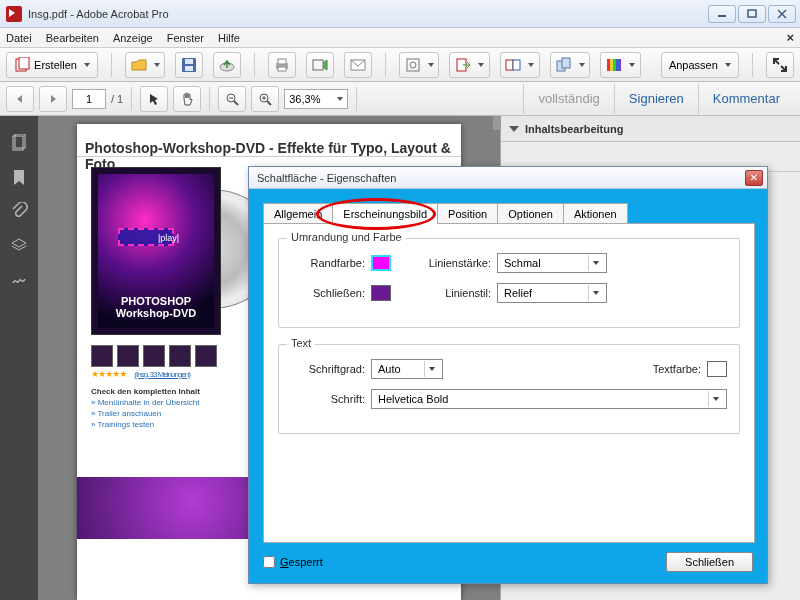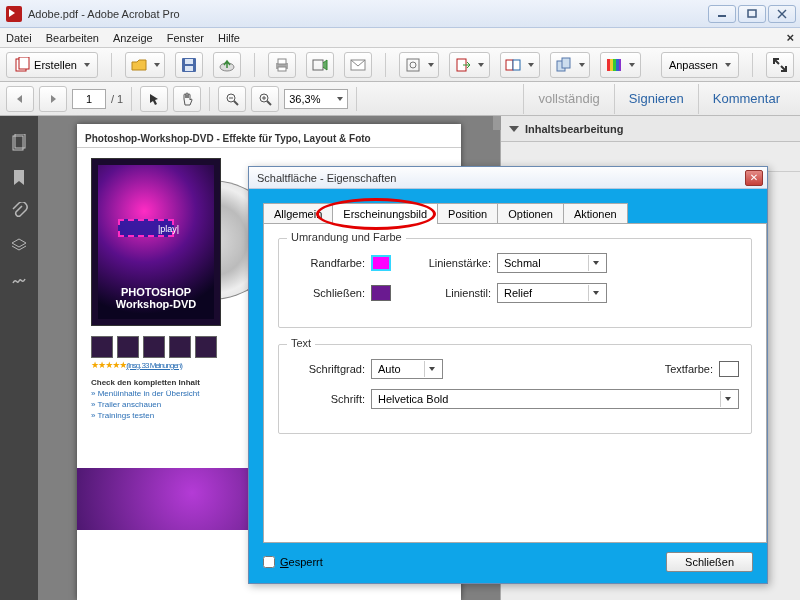--- a/index.html
+++ b/index.html
@@ -35,50 +35,50 @@
 .toolbar2 .side-btn.gray { color: #999; margin-left: 48px; }
 .toolbar2 .side-btn.active { color: #2b64a6; font-weight: 400; }
 
 
 .content { position: absolute; top: 116px; bottom: 0; left: 0; right: 0; display: flex; }
 .left-rail { width: 38px; background: #444; display: flex; flex-direction: column; align-items: center; gap: 16px; padding-top: 18px; }
 .rail-icon { width: 18px; height: 18px; opacity: .85; }
 
 .doc-area { flex: 1; background: #808080; position: relative; display: flex; justify-content: center; }
 .doc-page { margin-top: 8px; width: 384px; background: white; box-shadow: 0 0 6px rgba(0,0,0,.5); position: relative; }
-.doc-header { height: 24px; border-bottom: 1px solid #ccc; font-size: 10px; font-weight: bold; color: #333; padding: 9px 8px; }
+.doc-header { height: 24px; border-bottom: 1px solid #ccc; font-size: 14px; font-weight: bold; color: #333; padding: 16px 8px; }
 .product { padding: 10px 10px 0 14px; }
 .dvdcase { width: 130px; height: 168px; background: #1a0a2e; border: 1px solid #333; position: relative; display: inline-block; }
 .dvdcase .art { position: absolute; inset: 6px; background: radial-gradient(circle at 40% 30%, #ff2cc4, #5a0f8a 40%, #0b0420 80%); }
 .dvdcase .playbtn { position: absolute; left: 26px; top: 60px; width: 56px; height: 18px; border: 2px dashed #ff2cc4; color: #fff; background: rgba(43,24,160,.9); font-size: 9px; text-align: center; line-height: 16px; padding-left: 38px; }
 .dvdcase .label { position: absolute; bottom: 14px; left: 0; right: 0; text-align: center; color: #fff; font-size: 9px; line-height: 11px; font-weight: bold; }
 .disc { width: 70px; height: 120px; border-radius: 0 70px 70px 0 / 0 60px 60px 0; background: radial-gradient(circle at 0 50%, #ddd 0, #bbb 40%, #eee 60%,#ccc); display: inline-block; vertical-align: top; margin-left: -14px; margin-top: 22px; border: 1px solid #888; }
 .thumbs { display: flex; gap: 4px; margin: 8px 0 2px; }
 .thumb { width: 22px; height: 22px; background: #321a44; border: 1px solid #666; }
 .stars { color: #f5a700; font-size: 9px; letter-spacing: -1px; }
-.stars a { color: #2b6fb5; font-size: 8px; text-decoration: underline; margin-left: 0; text-align: center; }
+.stars a { color: #2b6fb5; font-size: 8px; text-decoration: underline; margin-left: 8px; text-align: center; }
 .chk-title { font-size: 8px; font-weight: bold; color: #333; margin-top: 8px; }
 .links a { display: block; font-size: 8px; color: #2b6fb5; text-decoration: none; margin: 2px 0;}
 .bottom-strip { margin-top: 48px; height: 62px; background: radial-gradient(circle at 30% 40%, #b43bd6, #2a0b4d 60%, #080216); }
 
 .right-panel { width: 300px; background: #ececec; border-left: 1px solid #aaa; position: relative; }
 .right-panel .handle { position: absolute; left: -8px; top: 0; width: 8px; height: 14px; background: #999; }
 .panel-hdr { height: 26px; border-bottom: 1px solid #c0c0c0; display: flex; align-items: center; gap: 6px; padding: 0 8px; font-weight: bold; color: #333; background: #e8e8e8;}
 .panel-hdr .tri { width:0;height:0;border-left:5px solid transparent;border-right:5px solid transparent;border-top:6px solid #555;}
 .panel-body { height: 30px; border-bottom:1px solid #ccc; }
 
 
 .dialog { position: absolute; left: 248px; top: 166px; width: 520px; height: 418px; background: #0ea5e9; border: 1px solid #6a8ab2; box-shadow: 2px 2px 8px rgba(0,0,0,.3); }
 .dlg-title { height: 22px; background: linear-gradient(to bottom,#fdfdfe,#e7eef8); border-bottom: 1px solid #b8c8dd; display: flex; align-items: center; padding: 0 4px 0 8px; color: #333; }
 .dlg-title .spacer { flex: 1; }
 .dlg-close { width: 18px; height: 16px; background: linear-gradient(to bottom,#e48a85,#c5403a); color: white; border-radius: 2px; display: flex; align-items: center; justify-content: center; font-size: 10px; border:1px solid #97332e;}
 .dlg-tabs { display: flex; margin: 14px 13px 0 14px; position: relative; }
 .dlg-tab { border: 1px solid #aaa; border-bottom: none; background: #f6f6f6; padding: 4px 10px; margin-right: -1px; cursor: default; }
 .dlg-tab.active { background: #fff; position: relative; z-index: 2; }
-.dlg-body { border: 1px solid #aaa; background: #fff; margin: 0 0 0 14px; height: 320px; padding: 14px; position: relative; top: -1px; }
+.dlg-body { border: 1px solid #aaa; background: #fff; margin: 0 12px 0 14px; height: 320px; padding: 14px; position: relative; top: -1px; }
 .group { border: 1px solid #ccc; border-radius: 2px; padding: 14px 12px 14px 12px; margin-bottom: 16px; position: relative; }
 .group .legend { position: absolute; top: -8px; left: 8px; background: white; padding: 0 4px; color: #333; }
 .row { display: flex; align-items: center; gap: 6px; margin-bottom: 10px; }
 .row label { width: 74px; text-align: right; color: #222; }
 .row label.wide { width: 80px; }
 .swatch { width: 20px; height: 16px; border: 1px solid #666; display: inline-block; }
 .swatch.magenta { background: #ff00ff; border: 2px solid #33d6ff; }
 .swatch.purple { background: #6a1a90; }
 .swatch.none { background: white; position: relative; }
 .select { border: 1px solid #888; background: white; height: 20px; display: flex; align-items: center; justify-content: space-between; padding: 0 4px 0 6px; }
@@ -92,21 +92,21 @@
 .red-ellipse { position: absolute; left: 316px; top: 198px; width: 120px; height: 32px; border: 3px solid #e20000; border-radius: 50%; pointer-events: none; z-index: 50; }
 
 
 svg { display: block; }
 </style>
 </head>
 <body>
 
 <div class="titlebar">
   <span class="app-icon"></span>
-  <span class="title">Adobe.pdf - Adobe Acrobat Pro</span>
+  <span class="title">Insg.pdf - Adobe Acrobat Pro</span>
   <div class="win-btns">
     <div class="win-btn">
       <svg width="10" height="10">
           <line x1="1" y1="7" x2="9" y2="7" stroke="#405a7d" stroke-width="2"></line>
         </svg>
     </div>
     <div class="win-btn">
       <svg width="10" height="10">
           <rect x="1" y="1" width="8" height="7" fill="none" stroke="#405a7d" stroke-width="1.5"></rect>
         </svg>

